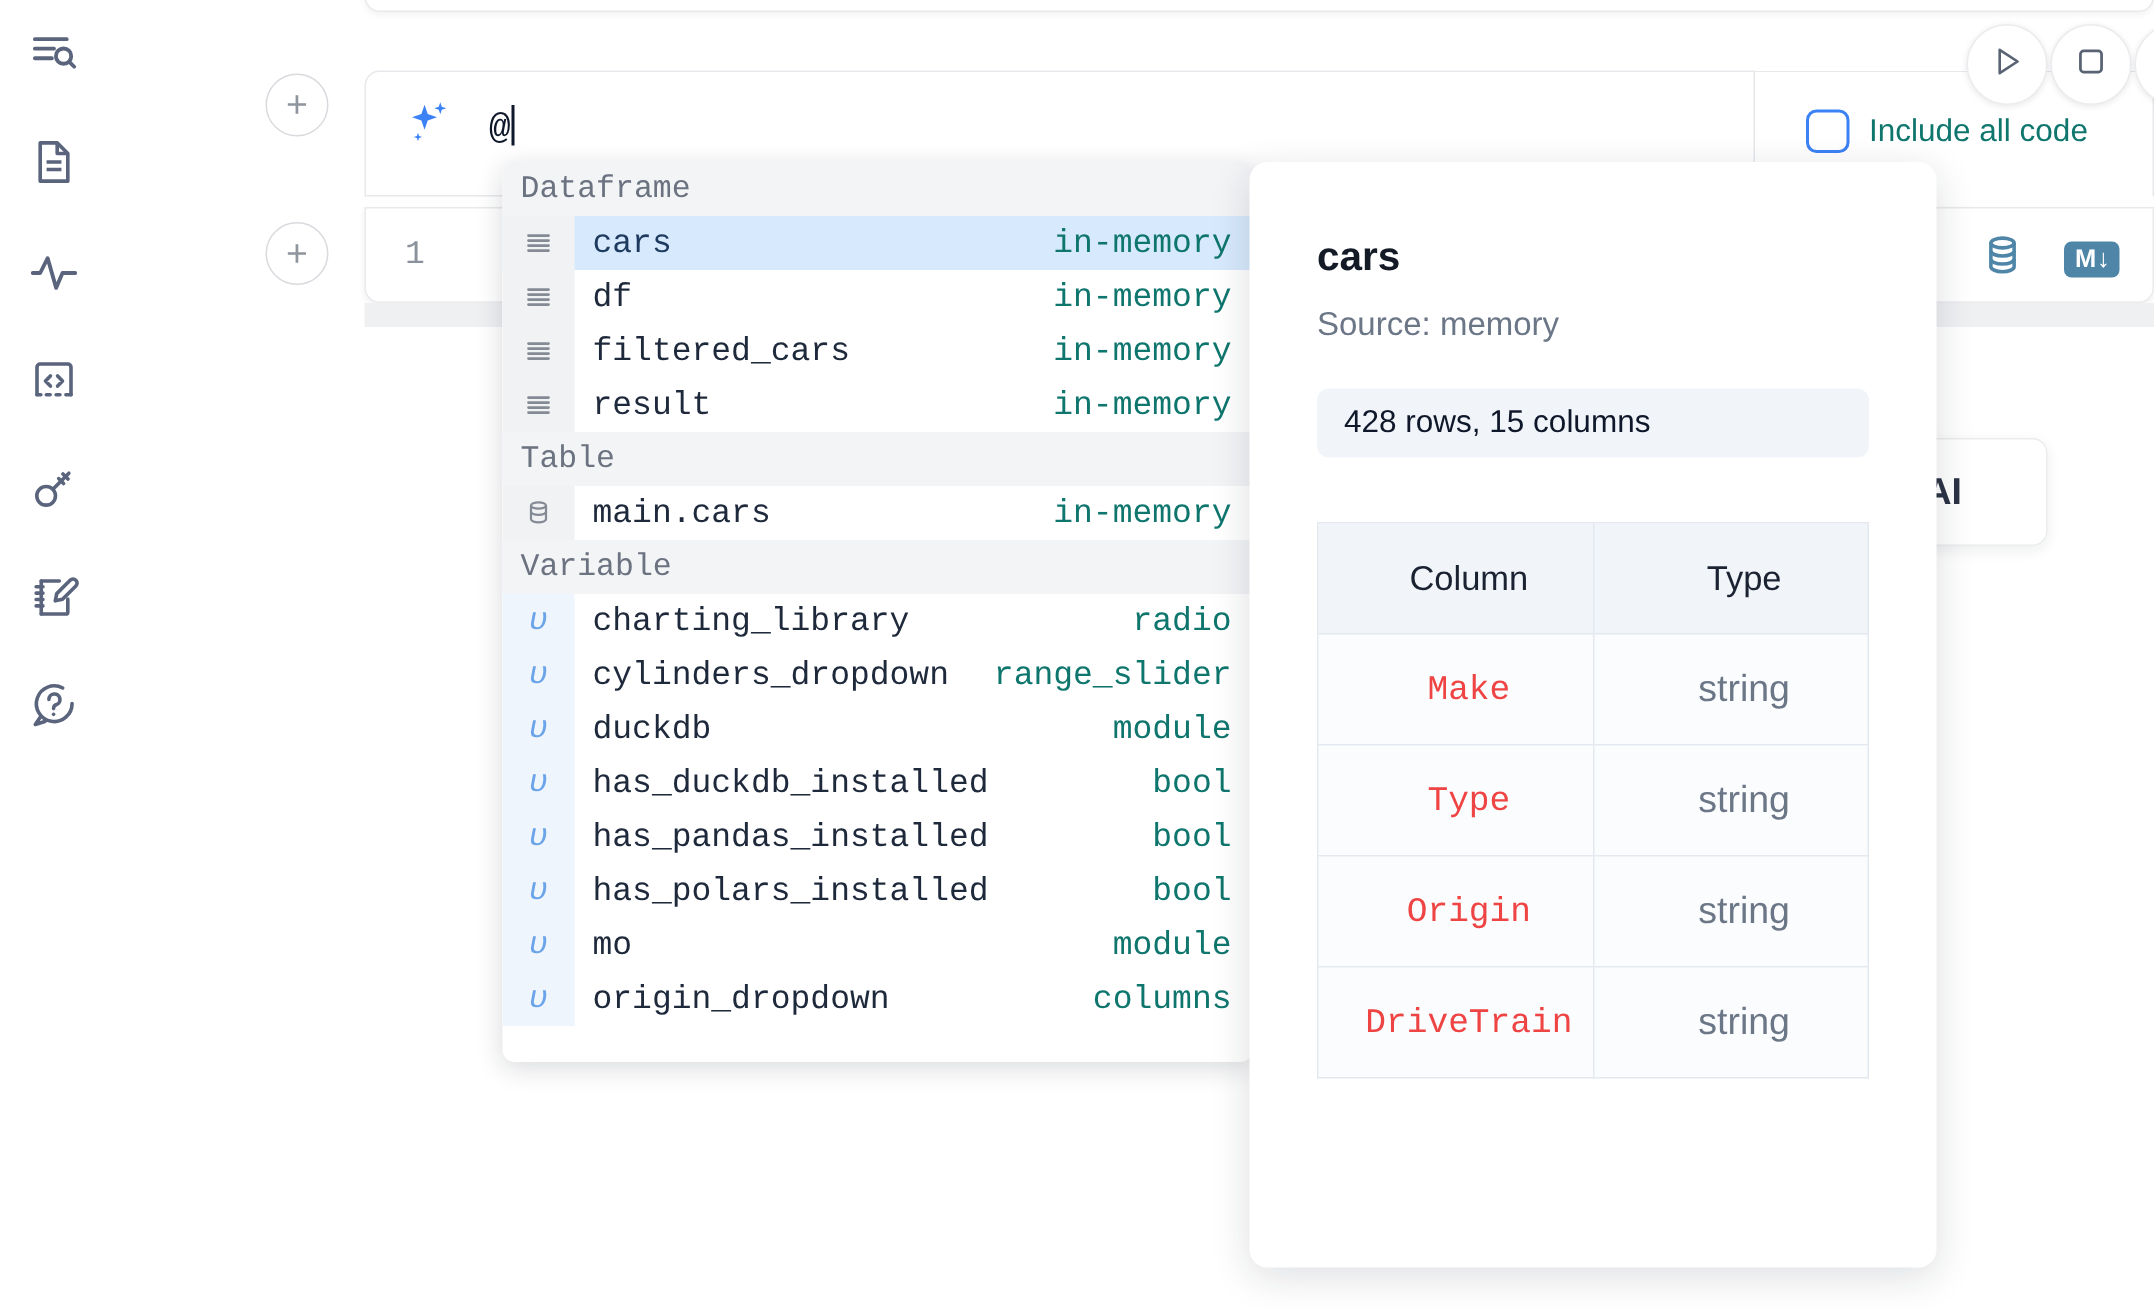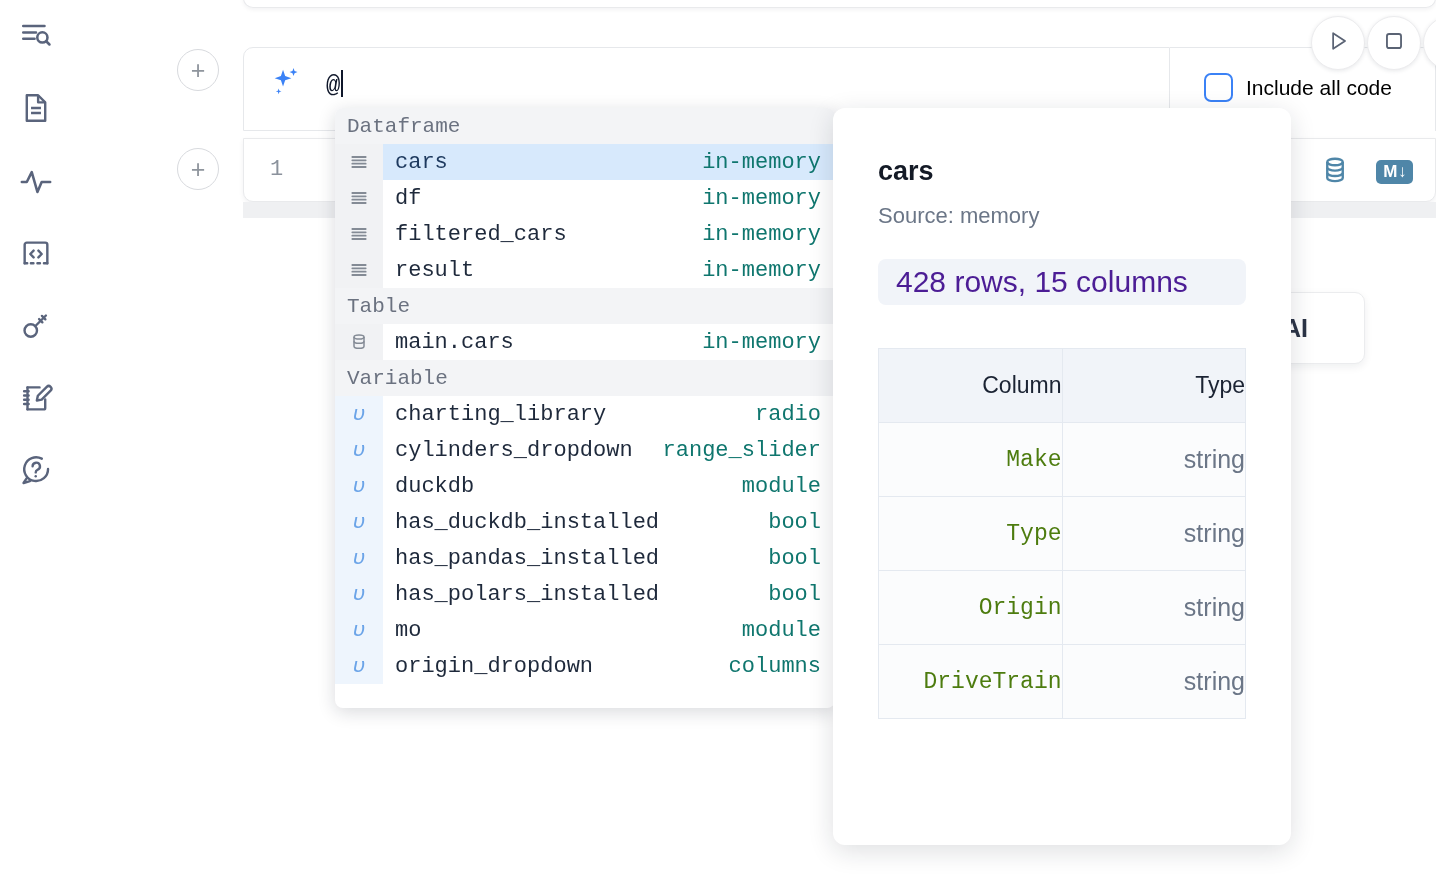--- a/index.html
+++ b/index.html
@@ -67,21 +67,21 @@
     border-radius: 0 10px 0 0;
   }
   .include-all {
     position: absolute; left: 34px; top: 25px;
     display: flex; align-items: center; gap: 13px; cursor: pointer;
   }
   .chk {
     width: 29px; height: 29px; border: 2px solid #3b82f6; border-radius: 7px;
     background: #fff;
   }
-  .include-label { font-size: 21px; color: #000000; white-space: nowrap; }
+  .include-label { font-size: 21px; color: #0f766e; white-space: nowrap; }
 
   
   .round-btn {
     position: absolute; width: 54px; height: 54px; border-radius: 50%;
     background: #fff; border: 1px solid #ececee;
     box-shadow: 0 1px 4px rgba(20,25,45,.10);
     display: flex; align-items: center; justify-content: center;
     color: #5a6374; cursor: pointer;
   }
 
@@ -163,36 +163,36 @@
     font-size: 27px; font-weight: bold; color: #141a26;
   }
   .pop-src {
     position: absolute; left: 45px; top: 95px;
     font-size: 22px; color: #6b7687;
   }
   .pop-chip {
     position: absolute; left: 45px; top: 151px; width: 368px; height: 46px;
     background: #f1f4f9; border-radius: 8px;
     display: flex; align-items: center; padding-left: 18px;
-    font-size: 30px; color: #4c1d95;
+    font-size: 21px; color: #0f172a;
   }
   .pop-table {
     position: absolute; left: 45px; top: 240px; width: 368px;
     border-collapse: collapse; table-layout: fixed;
   }
   .pop-table th, .pop-table td {
-    border: 1px solid #e4e9f0; height: 74px; text-align: right; padding-left: 18px;
+    border: 1px solid #e4e9f0; height: 74px; text-align: center; padding-left: 18px;
     font-weight: normal;
   }
   .pop-table th {
     background: #f1f4f9; color: #1b2333; font-size: 23px;
     font-family: "Liberation Sans", sans-serif;
   }
   .pop-table td.col {
-    font-family: "Liberation Mono", monospace; font-size: 23px; color: #4d7c0f;
+    font-family: "Liberation Mono", monospace; font-size: 23px; color: #ef4444;
     background: #fbfcfd;
   }
   .pop-table td.typ {
     font-family: "Liberation Sans", sans-serif; font-size: 25px; color: #6b7687;
     background: #fbfcfd;
   }
 </style>
 </head>
 <body>
 

